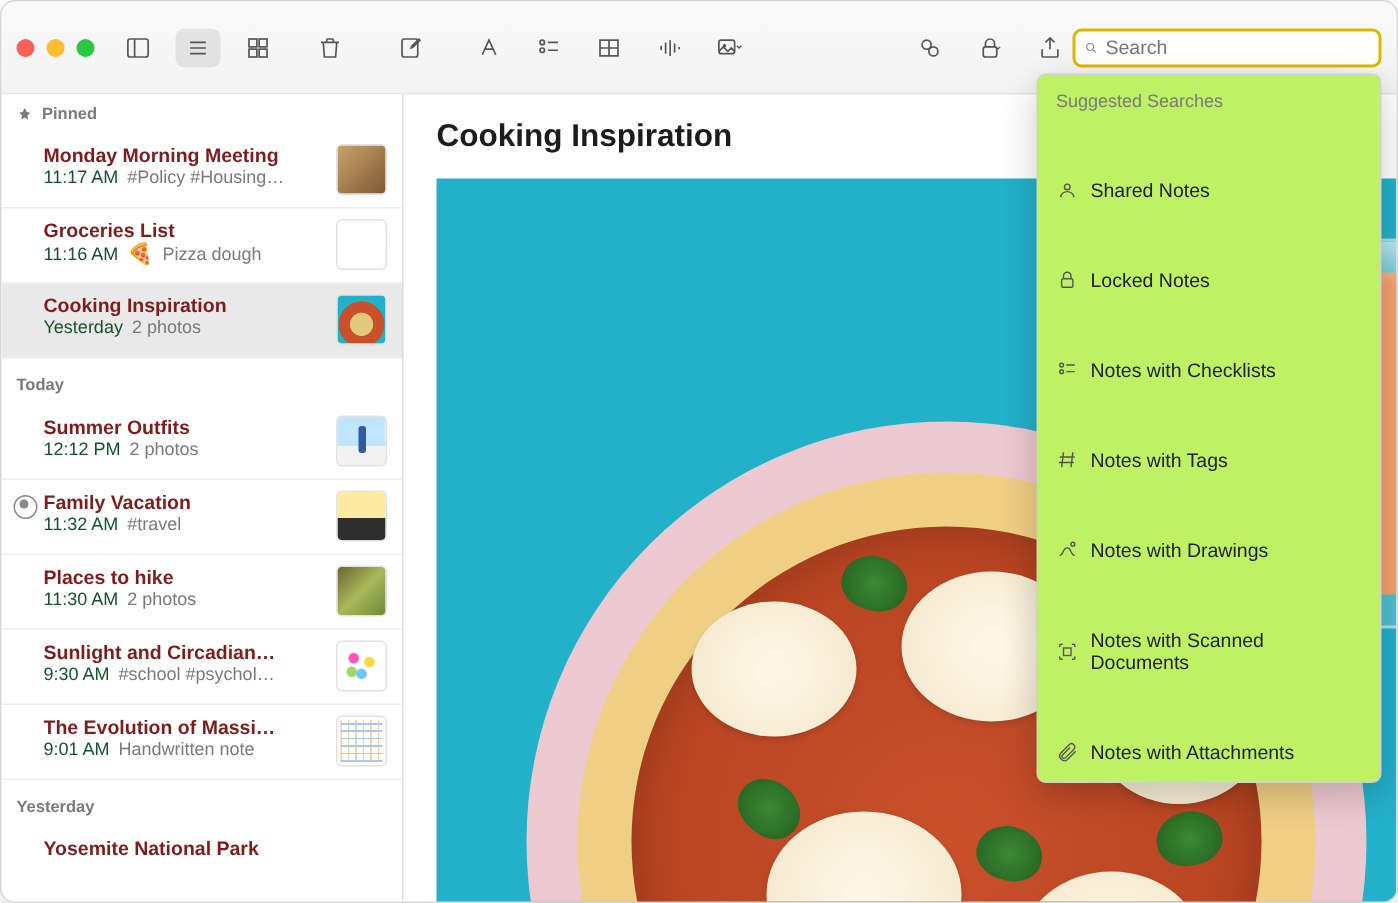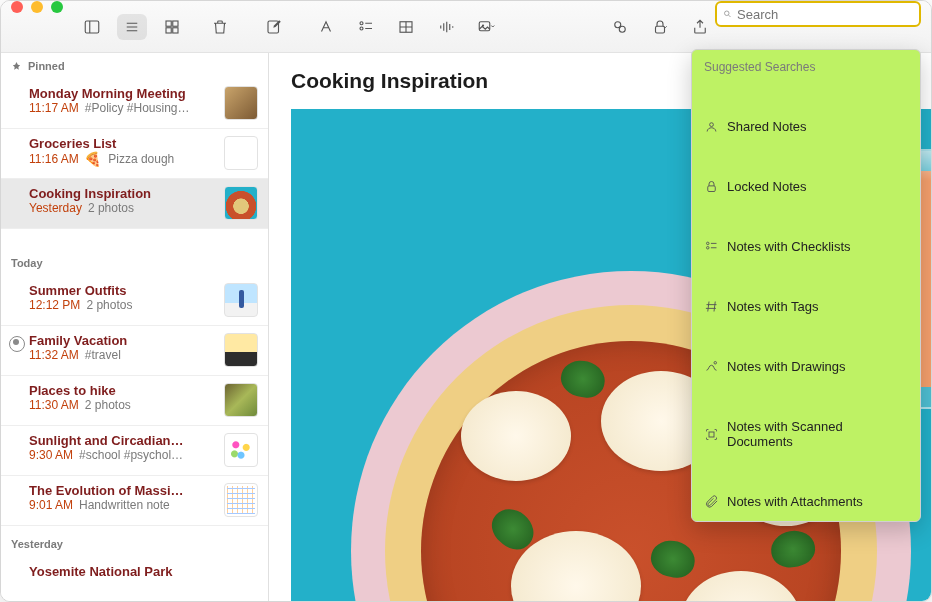--- a/index.html
+++ b/index.html
@@ -1,19 +1,19 @@
 <!DOCTYPE html>
 <html><head>
 <meta charset="utf-8">
 <style>
   * { margin:0; padding:0; box-sizing:border-box; font-family:-apple-system,"SF Pro Text","Helvetica Neue",Arial,sans-serif; }
   body { background:#fff; }
   .window { width:932px; height:602px; border:1px solid #d6d6d6; border-radius:10px; overflow:hidden; position:relative; background:#fff; box-shadow:0 8px 30px rgba(0,0,0,.15);}
   
-  .titlebar { height:52px; display:flex; padding:0 10px; border-bottom:1px solid #e3e3e3; background:linear-gradient(#fafafa,#f2f2f2);}
+  .titlebar { height:62px; display:flex; align-items:center; padding:0 10px; border-bottom:1px solid #e3e3e3; background:linear-gradient(#fafafa,#f2f2f2);}
   .traffic { display:flex; gap:8px; margin-right:14px;}
   .traffic span{ width:12px;height:12px;border-radius:50%; display:inline-block;}
   .tl-r{background:#ff5f57;} .tl-y{background:#febc2e;} .tl-g{background:#28c840;}
   .tb-group{display:flex; gap:10px; align-items:center;}
   .tb-btn{width:30px;height:26px;display:flex;align-items:center;justify-content:center;color:#555;border-radius:6px;}
   .tb-btn.active{background:rgba(0,0,0,.08);}
   .tb-btn svg{width:18px;height:18px;stroke:#555;fill:none;stroke-width:1.5;}
   .tb-sep{flex:1;}
   .tb-mid{margin-left:24px;}
   .search-wrap{position:relative; width:206px; height:26px; border:2px solid #e0b800; border-radius:6px; background:#fff; display:flex; align-items:center; padding:0 6px;}
@@ -24,21 +24,21 @@
   .sidebar{width:268px; border-right:1px solid #e0e0e0; background:#fff; overflow:hidden;}
   .section-h{display:flex;align-items:center;gap:6px;padding:7px 10px;font-size:11px;font-weight:600;color:#7a7a7a;}
   .section-h svg{width:11px;height:11px;stroke:#7a7a7a;fill:#7a7a7a;}
   .note-item{display:flex;gap:8px;padding:7px 10px 8px 28px;border-bottom:1px solid #eee;position:relative;}
   .note-item.sel{background:#e9e9e9;}
   .note-item.shared::before{content:"";position:absolute;left:8px;top:10px;width:14px;height:14px;border-radius:50%;border:1.3px solid #8a8a8a;}
   .note-item.shared::after{content:"";position:absolute;left:12px;top:13px;width:6px;height:6px;border-radius:50%;background:#8a8a8a;}
   .ni-text{flex:1;min-width:0;}
   .ni-title{font-size:13px;font-weight:600;color:#7f1d1d;white-space:nowrap;overflow:hidden;text-overflow:ellipsis;}
   .ni-sub{font-size:12px;color:#7a7a7a;display:flex;gap:6px;align-items:center;white-space:nowrap;overflow:hidden;text-overflow:ellipsis;}
-  .ni-sub .time{color:#c2410c;}
+  .ni-sub .time{color:#14532d;}
   .thumb{width:34px;height:34px;border-radius:4px;flex-shrink:0;border:1px solid #e2e2e2;}
   .th-meet{background:linear-gradient(135deg,#c9a46b,#7c5a34);}
   .th-blank{background:#fff;}
   .th-cook{background:radial-gradient(circle at 50% 60%,#e2c87b 30%,#c9502b 32% 60%,#23b0c9 62%);}
   .th-summer{background:linear-gradient(180deg,#bfe5ff 60%,#f2f2f2 60%);position:relative;}
   .th-summer::after{content:"";position:absolute;left:14px;top:6px;width:5px;height:18px;background:#345aa0;border-radius:2px;}
   .th-bike{background:linear-gradient(180deg,#ffe9a3 55%,#2d2d2d 55%);}
   .th-hike{background:linear-gradient(135deg,#6c6432,#a8b858,#6f8a3a);}
   .th-sun{background:#fff;position:relative;}
   .th-sun::before{content:"";position:absolute;inset:3px;border-radius:4px;background:radial-gradient(circle at 30% 30%,#ff53c1 0 3px,transparent 4px),radial-gradient(circle at 70% 40%,#ffd54a 0 3px,transparent 4px),radial-gradient(circle at 50% 70%,#6fc5ff 0 3px,transparent 4px),radial-gradient(circle at 25% 65%,#9bd96b 0 3px,transparent 4px);}
@@ -277,21 +277,21 @@
         <div class="ni-text">
           <div class="ni-title">Cooking Inspiration</div>
           <div class="ni-sub">
               <span class="time">Yesterday</span>
               <span>2 photos</span>
             </div>
         </div>
         <div class="thumb th-cook"></div>
       </div>
 
-      <div class="section-h" style="padding-top:12px;margin-top:16px;">
+      <div class="section-h" style="padding-top:12px;">
           <span>Today</span>
         </div>
 
       <div class="note-item">
         <div class="ni-text">
           <div class="ni-title">Summer Outfits</div>
           <div class="ni-sub">
               <span class="time">12:12 PM</span>
               <span>2 photos</span>
             </div>

